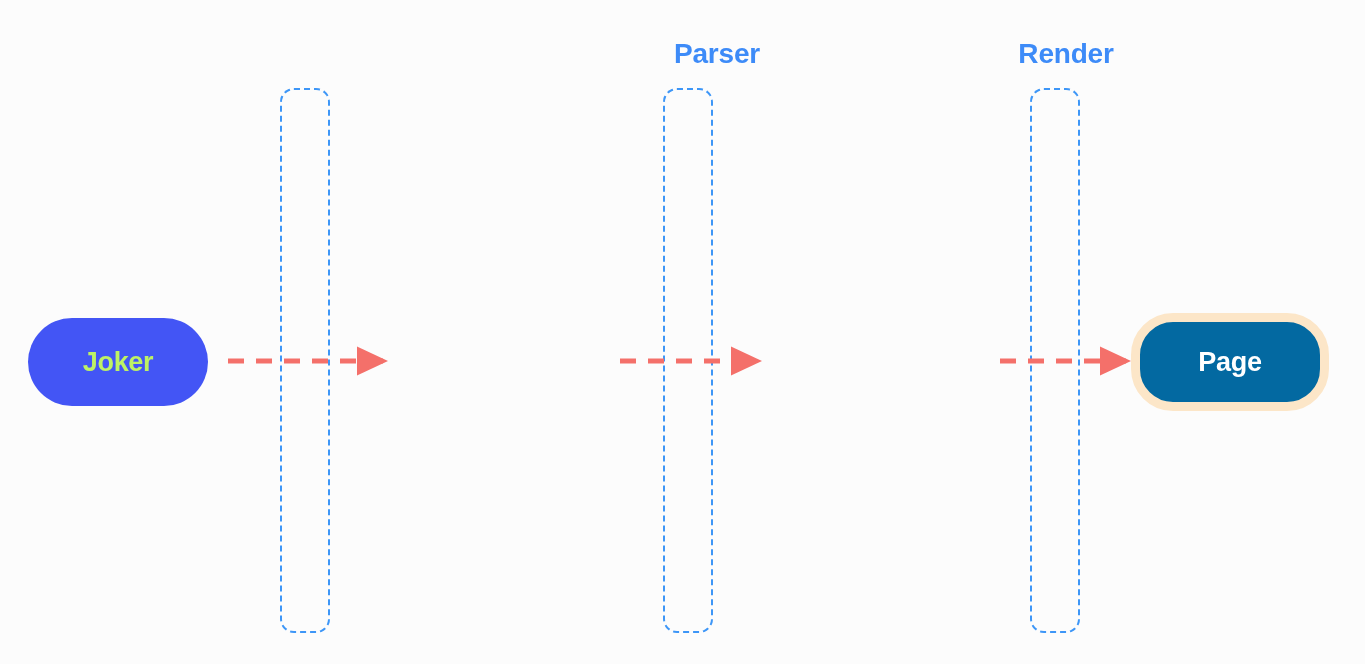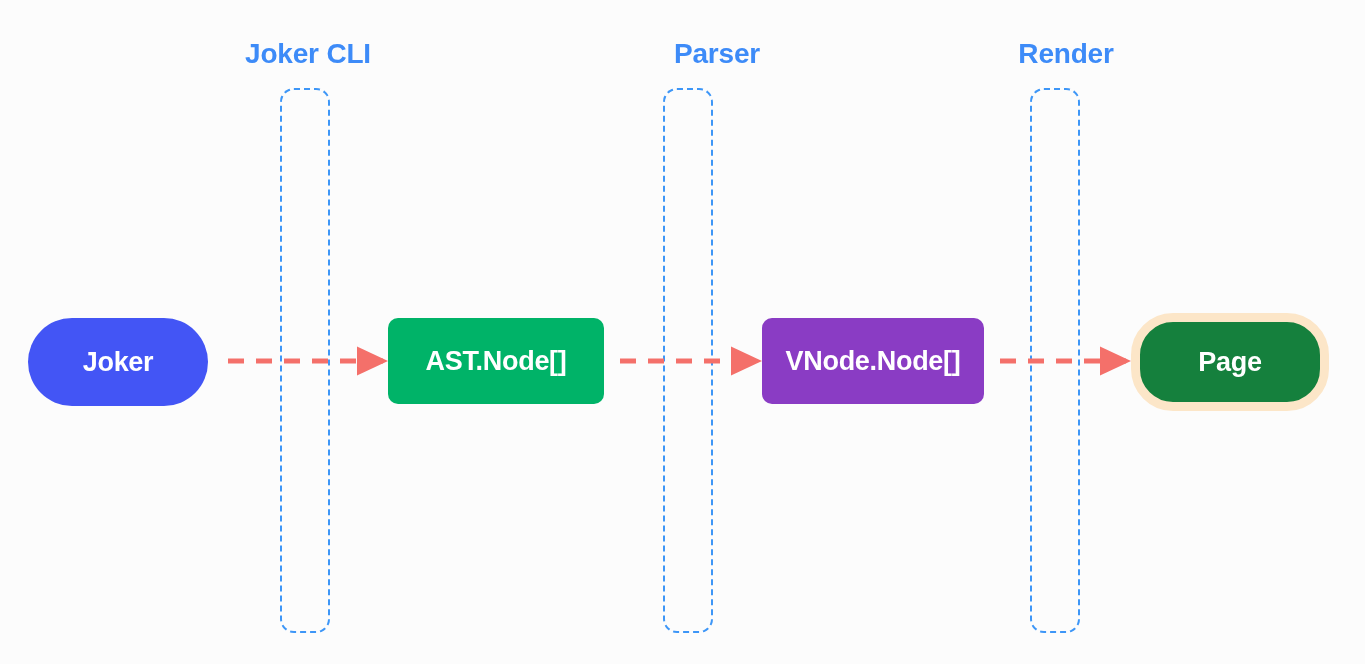--- a/index.html
+++ b/index.html
@@ -69,48 +69,41 @@
     height: 664px;
     pointer-events: none;
   }
 </style>
 </head>
 <body style="background: rgb(252, 252, 252);">
 
 <div id="diagram">
 
   <div class="lane" id="lane-0" style="left: 280px; top: 88px; width: 50px; height: 545px; border-color: rgb(61, 150, 247);"></div>
-  <div class="lane-label" id="lane-label-0" style="left: 308px; top: 38px; color: rgb(61, 139, 248);">Joker CLI</div>
 
   <div class="lane" id="lane-1" style="left: 663px; top: 88px; width: 50px; height: 545px; border-color: rgb(61, 150, 247);"></div>
   <div class="lane-label" id="lane-label-1" style="left: 688px; top: 38px; color: rgb(61, 139, 248); margin-left: 29px;">Parser</div>
 
   <div class="lane" id="lane-2" style="left: 1030px; top: 88px; width: 50px; height: 545px; border-color: rgb(61, 150, 247);"></div>
   <div class="lane-label" id="lane-label-2" style="left: 1055px; top: 38px; color: rgb(61, 139, 248); margin-left: 11px;">Render</div>
 
   <svg class="arrow-svg" id="arrow-layer" viewBox="0 0 1365 664" xmlns="http://www.w3.org/2000/svg">
       <defs>
         <marker id="arrowhead" markerWidth="7" markerHeight="7" refX="5.2" refY="3" orient="auto" markerUnits="strokeWidth">
           <path d="M0,0.1 L6.2,3 L0,5.9 z" fill="#f4706a"></path>
         </marker>
       </defs>
       <line x1="228" y1="361" x2="383" y2="361" stroke="#f4706a" stroke-width="5" stroke-linecap="butt" stroke-dasharray="16 12" marker-end="url(#arrowhead)"></line>
       <line x1="620" y1="361" x2="757" y2="361" stroke="#f4706a" stroke-width="5" stroke-linecap="butt" stroke-dasharray="16 12" marker-end="url(#arrowhead)"></line>
       <line x1="1000" y1="361" x2="1126" y2="361" stroke="#f4706a" stroke-width="5" stroke-linecap="butt" stroke-dasharray="16 12" marker-end="url(#arrowhead)"></line>
     </svg>
 
-  <div class="node node-stadium" id="node-0" style="left: 28px; top: 318px; width: 180px; height: 88px; background: rgb(67, 85, 245); color: #ffffff;">
+  <div class="node node-stadium" id="node-0" style="left: 28px; top: 318px; width: 180px; height: 88px; background: rgb(67, 85, 245); color: #bef264;">
     <span>Joker</span>
   </div>
 
-  <div class="node node-rect" id="node-1" style="left: 388px; top: 318px; width: 216px; height: 86px; background: rgb(0, 179, 104); color: rgb(255, 255, 255);">
-    <span>AST.Node[]</span>
-  </div>
 
-  <div class="node node-rect" id="node-2" style="left: 762px; top: 318px; width: 222px; height: 86px; background: rgb(138, 60, 196); color: rgb(255, 255, 255);">
-    <span>VNode.Node[]</span>
-  </div>
 
-  <div class="node node-double" id="node-3" style="left: 1131px; top: 313px; width: 198px; height: 98px; background: #15803d; color: rgb(255, 255, 255); border: 9px solid rgb(252, 230, 200);">
+  <div class="node node-double" id="node-3" style="left: 1131px; top: 313px; width: 198px; height: 98px; background: #0369a1; color: rgb(255, 255, 255); border: 9px solid rgb(252, 230, 200);">
     <span>Page</span>
   </div>
 
 </div>
 
 </body></html>

